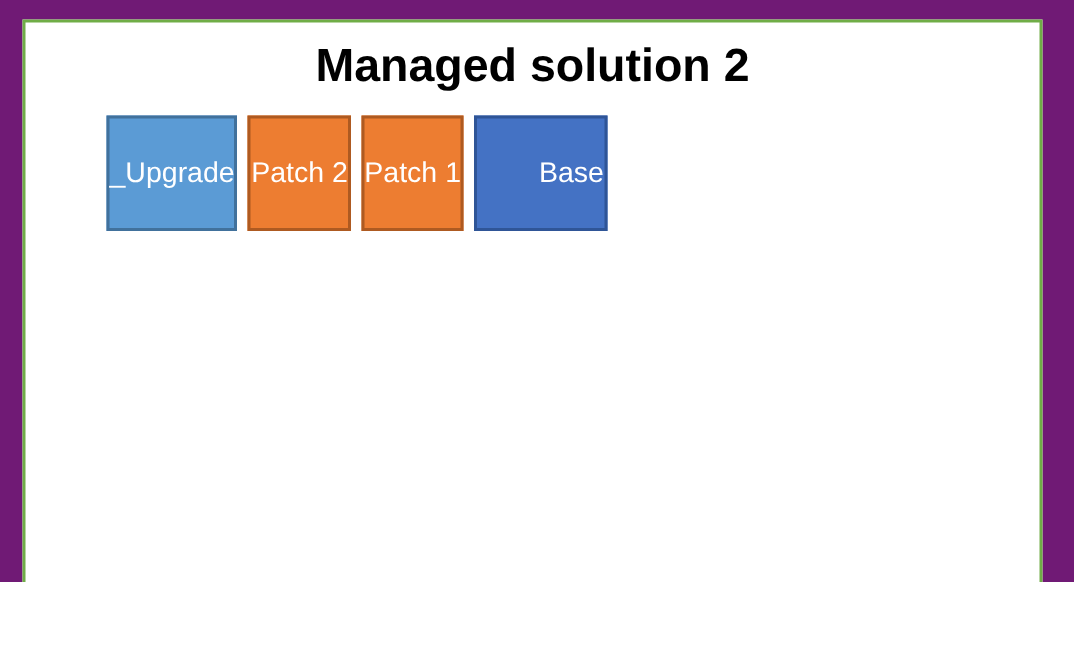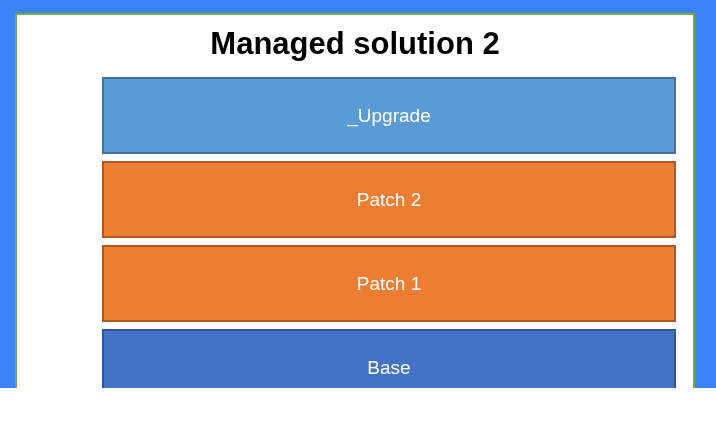--- a/index.html
+++ b/index.html
@@ -5,21 +5,21 @@
   html, body {
     margin: 0;
     padding: 0;
     background: #ffffff;
     font-family: "Liberation Sans", sans-serif;
   }
   .slide {
     position: relative;
     width: 716px;
     height: 388px;
-    background: #3b82f6;
+    background: #701a75;
     overflow: hidden;
   }
   .frame {
     position: absolute;
     left: 15px;
     top: 13px;
     width: 676px;
     height: 404px;
     border: 2px solid #70AD47; 
     background: #ffffff;
@@ -34,23 +34,22 @@
     font-weight: 700;
     letter-spacing: 0px;
     color: #000000; 
   }
   .bars {
     position: absolute;
     left: 54px;
     top: 62px;
     width: 574px;
     display: flex;
-    flex-direction: column;
+    flex-direction: row;
     gap: 7px;
-    margin-left: 31px;
   }
   .layer {
     box-sizing: border-box;
     height: 77px;
     border: 2px solid transparent; 
     display: flex;
     align-items: center;
     justify-content: center;
   }
   .layer span {
@@ -68,18 +67,18 @@
     <div class="bars">
       <div class="layer" style="background: rgb(91, 155, 213); border-color: rgb(65, 113, 156); color: rgb(255, 255, 255);">
         <span>_Upgrade</span>
       </div>
       <div class="layer" style="background: rgb(237, 125, 49); border-color: rgb(174, 90, 33); color: rgb(255, 255, 255); justify-content: center;">
         <span>Patch 2</span>
       </div>
       <div class="layer" style="background: rgb(237, 125, 49); border-color: rgb(174, 90, 33); color: rgb(255, 255, 255);">
         <span>Patch 1</span>
       </div>
-      <div class="layer" style="background: rgb(68, 114, 196); border-color: rgb(47, 85, 151); color: rgb(255, 255, 255);">
+      <div class="layer" style="background: rgb(68, 114, 196); border-color: rgb(47, 85, 151); color: rgb(255, 255, 255); padding-left: 41px;">
         <span>Base</span>
       </div>
     </div>
   </div>
 </div>
 
 </body></html>

